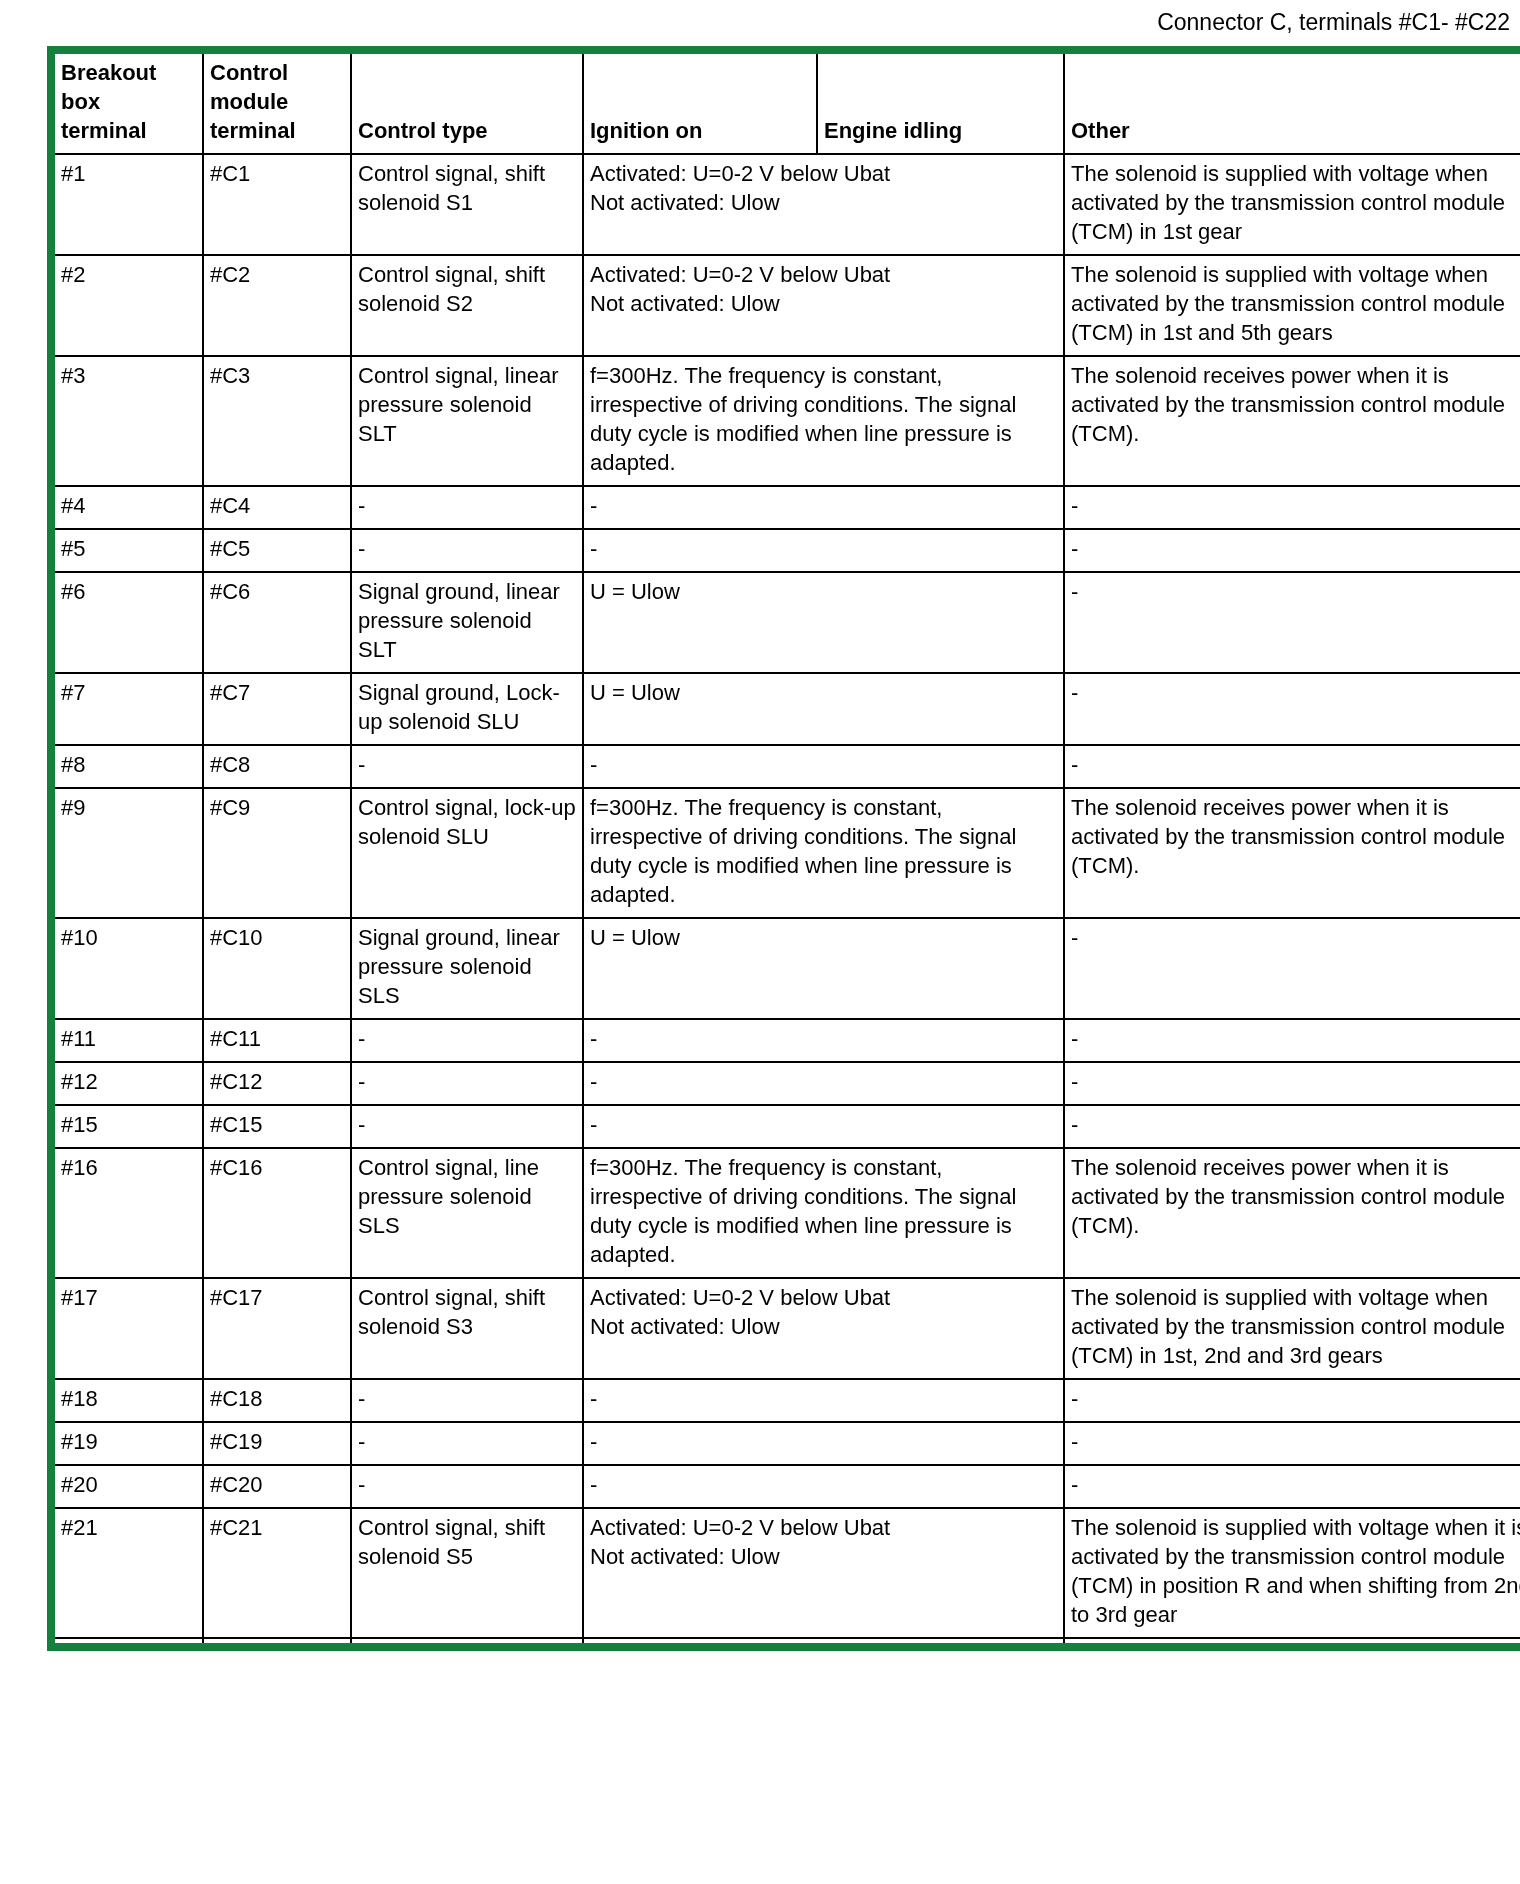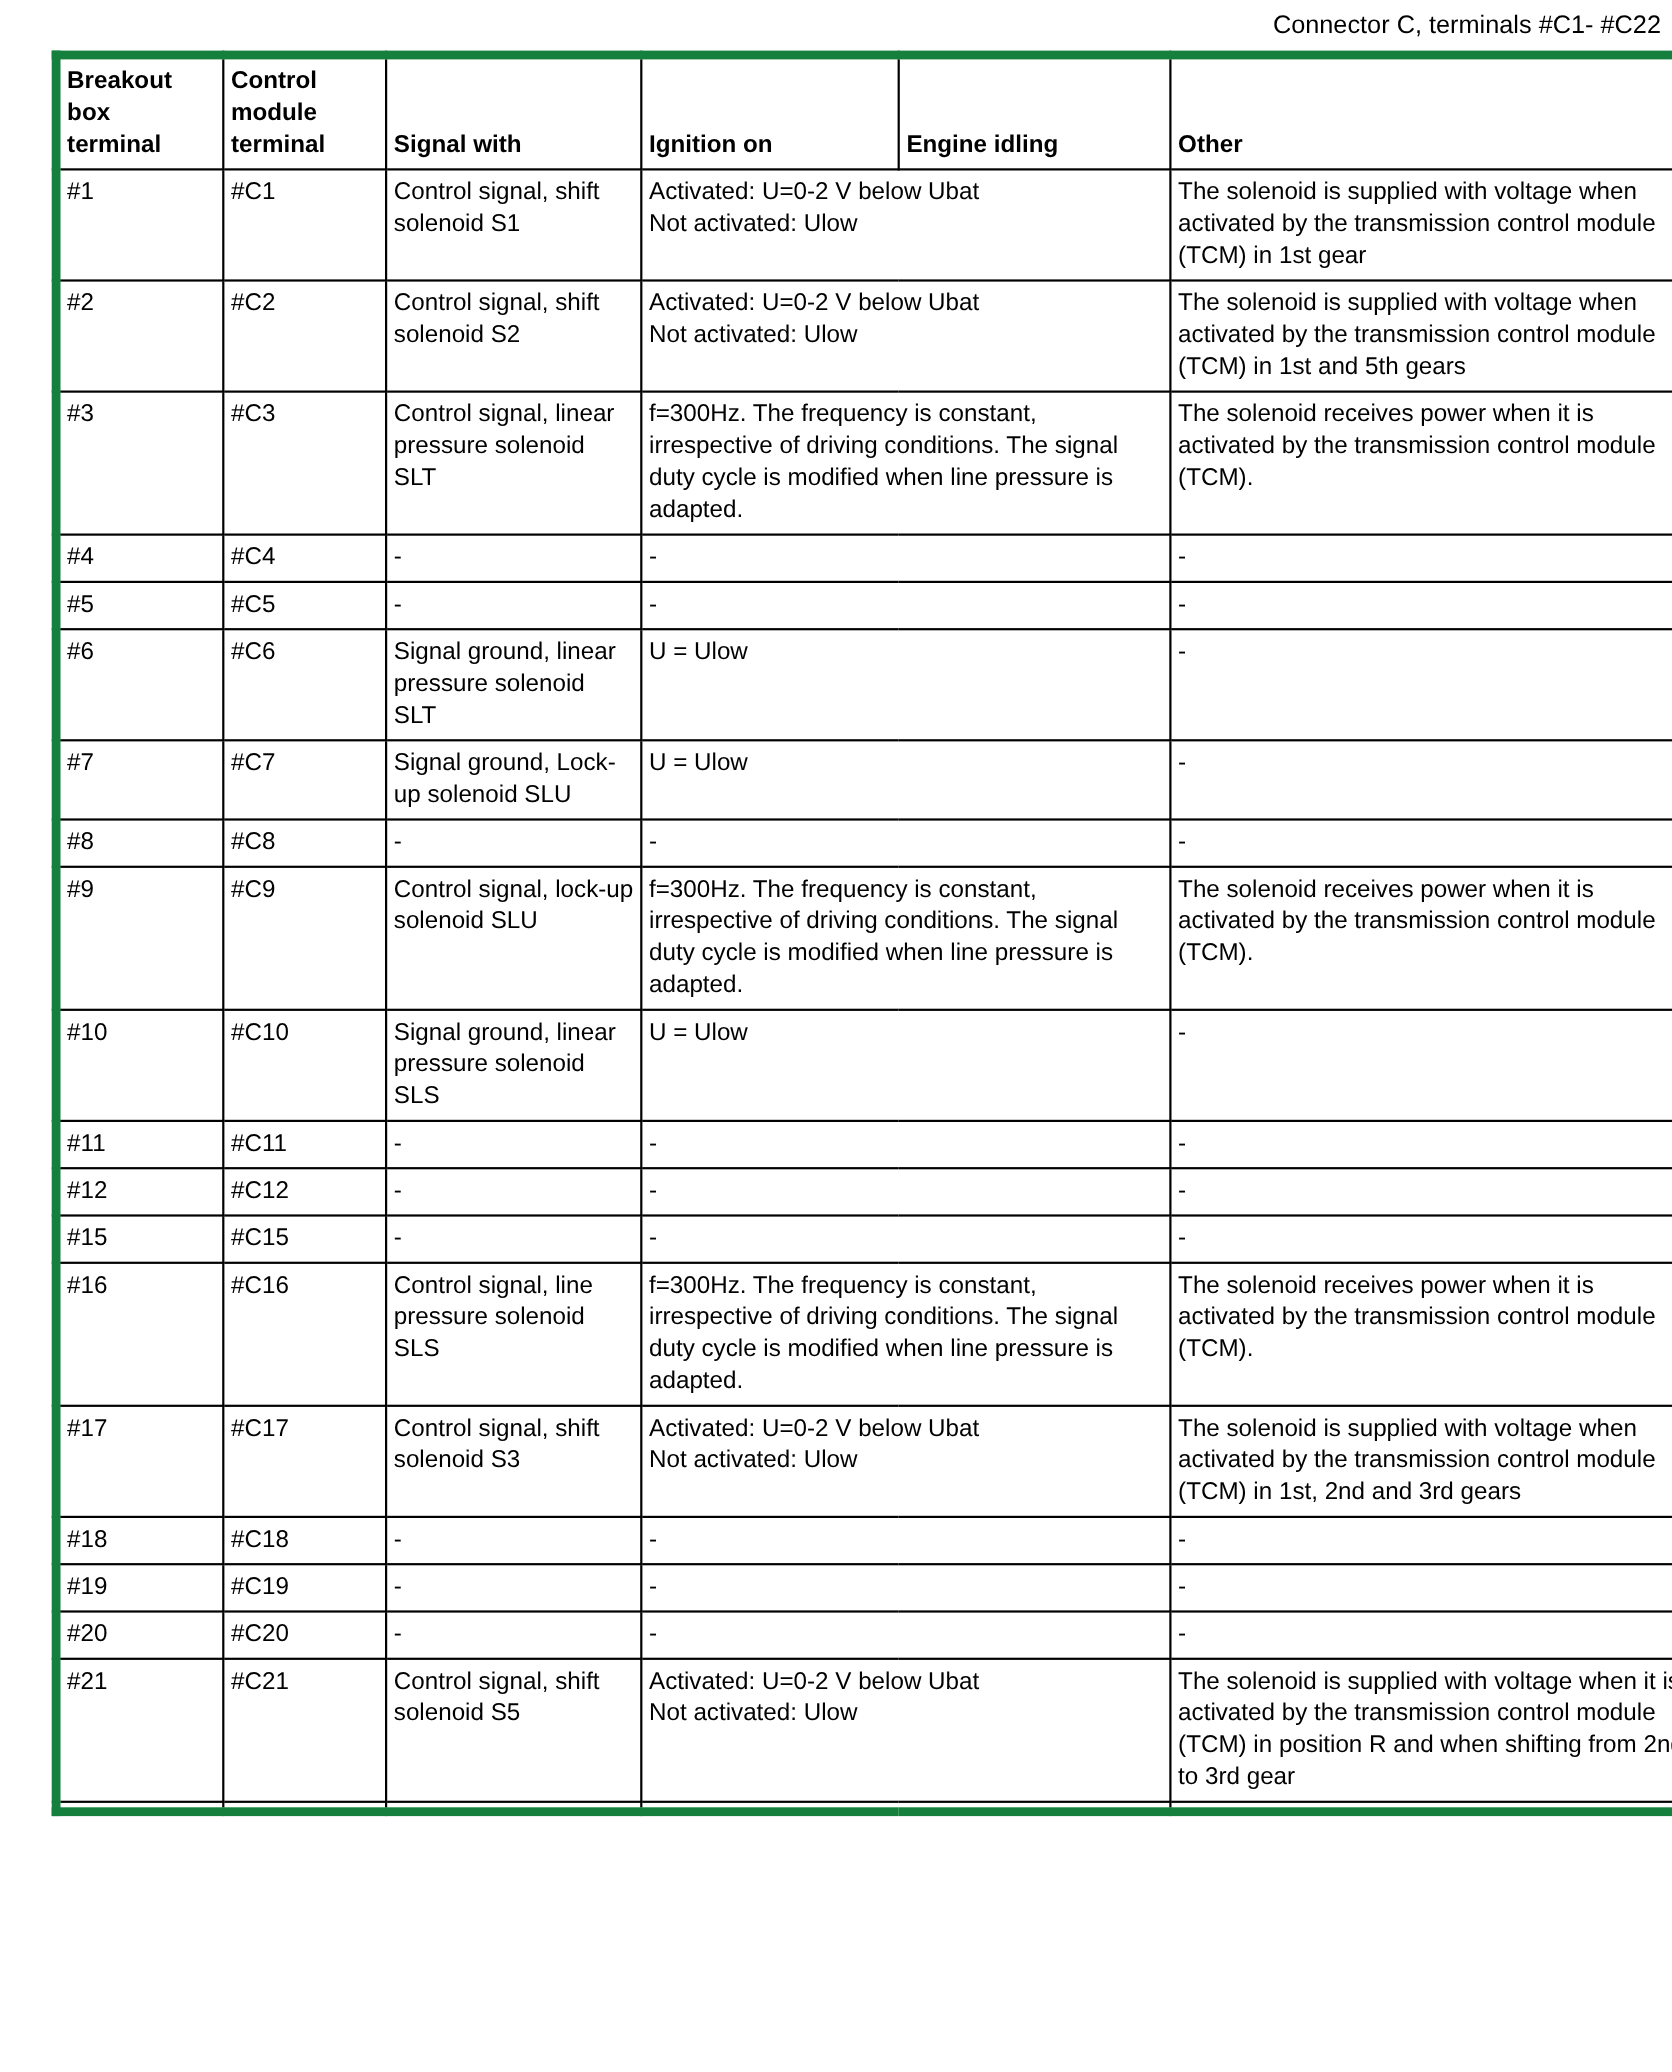--- a/index.html
+++ b/index.html
@@ -67,21 +67,21 @@
       <col style="width:489px">
     </colgroup>
     <thead>
       <tr>
         <th>Breakout
 box
 terminal</th>
         <th>Control
 module
 terminal</th>
-        <th>Signal with</th>
+        <th>Control type</th>
         <th>Ignition on</th>
         <th>Engine idling</th>
         <th>Other</th>
       </tr>
     </thead>
     <tbody>
 
     <tr>
     <td>#1</td>
     <td>#C1</td>

